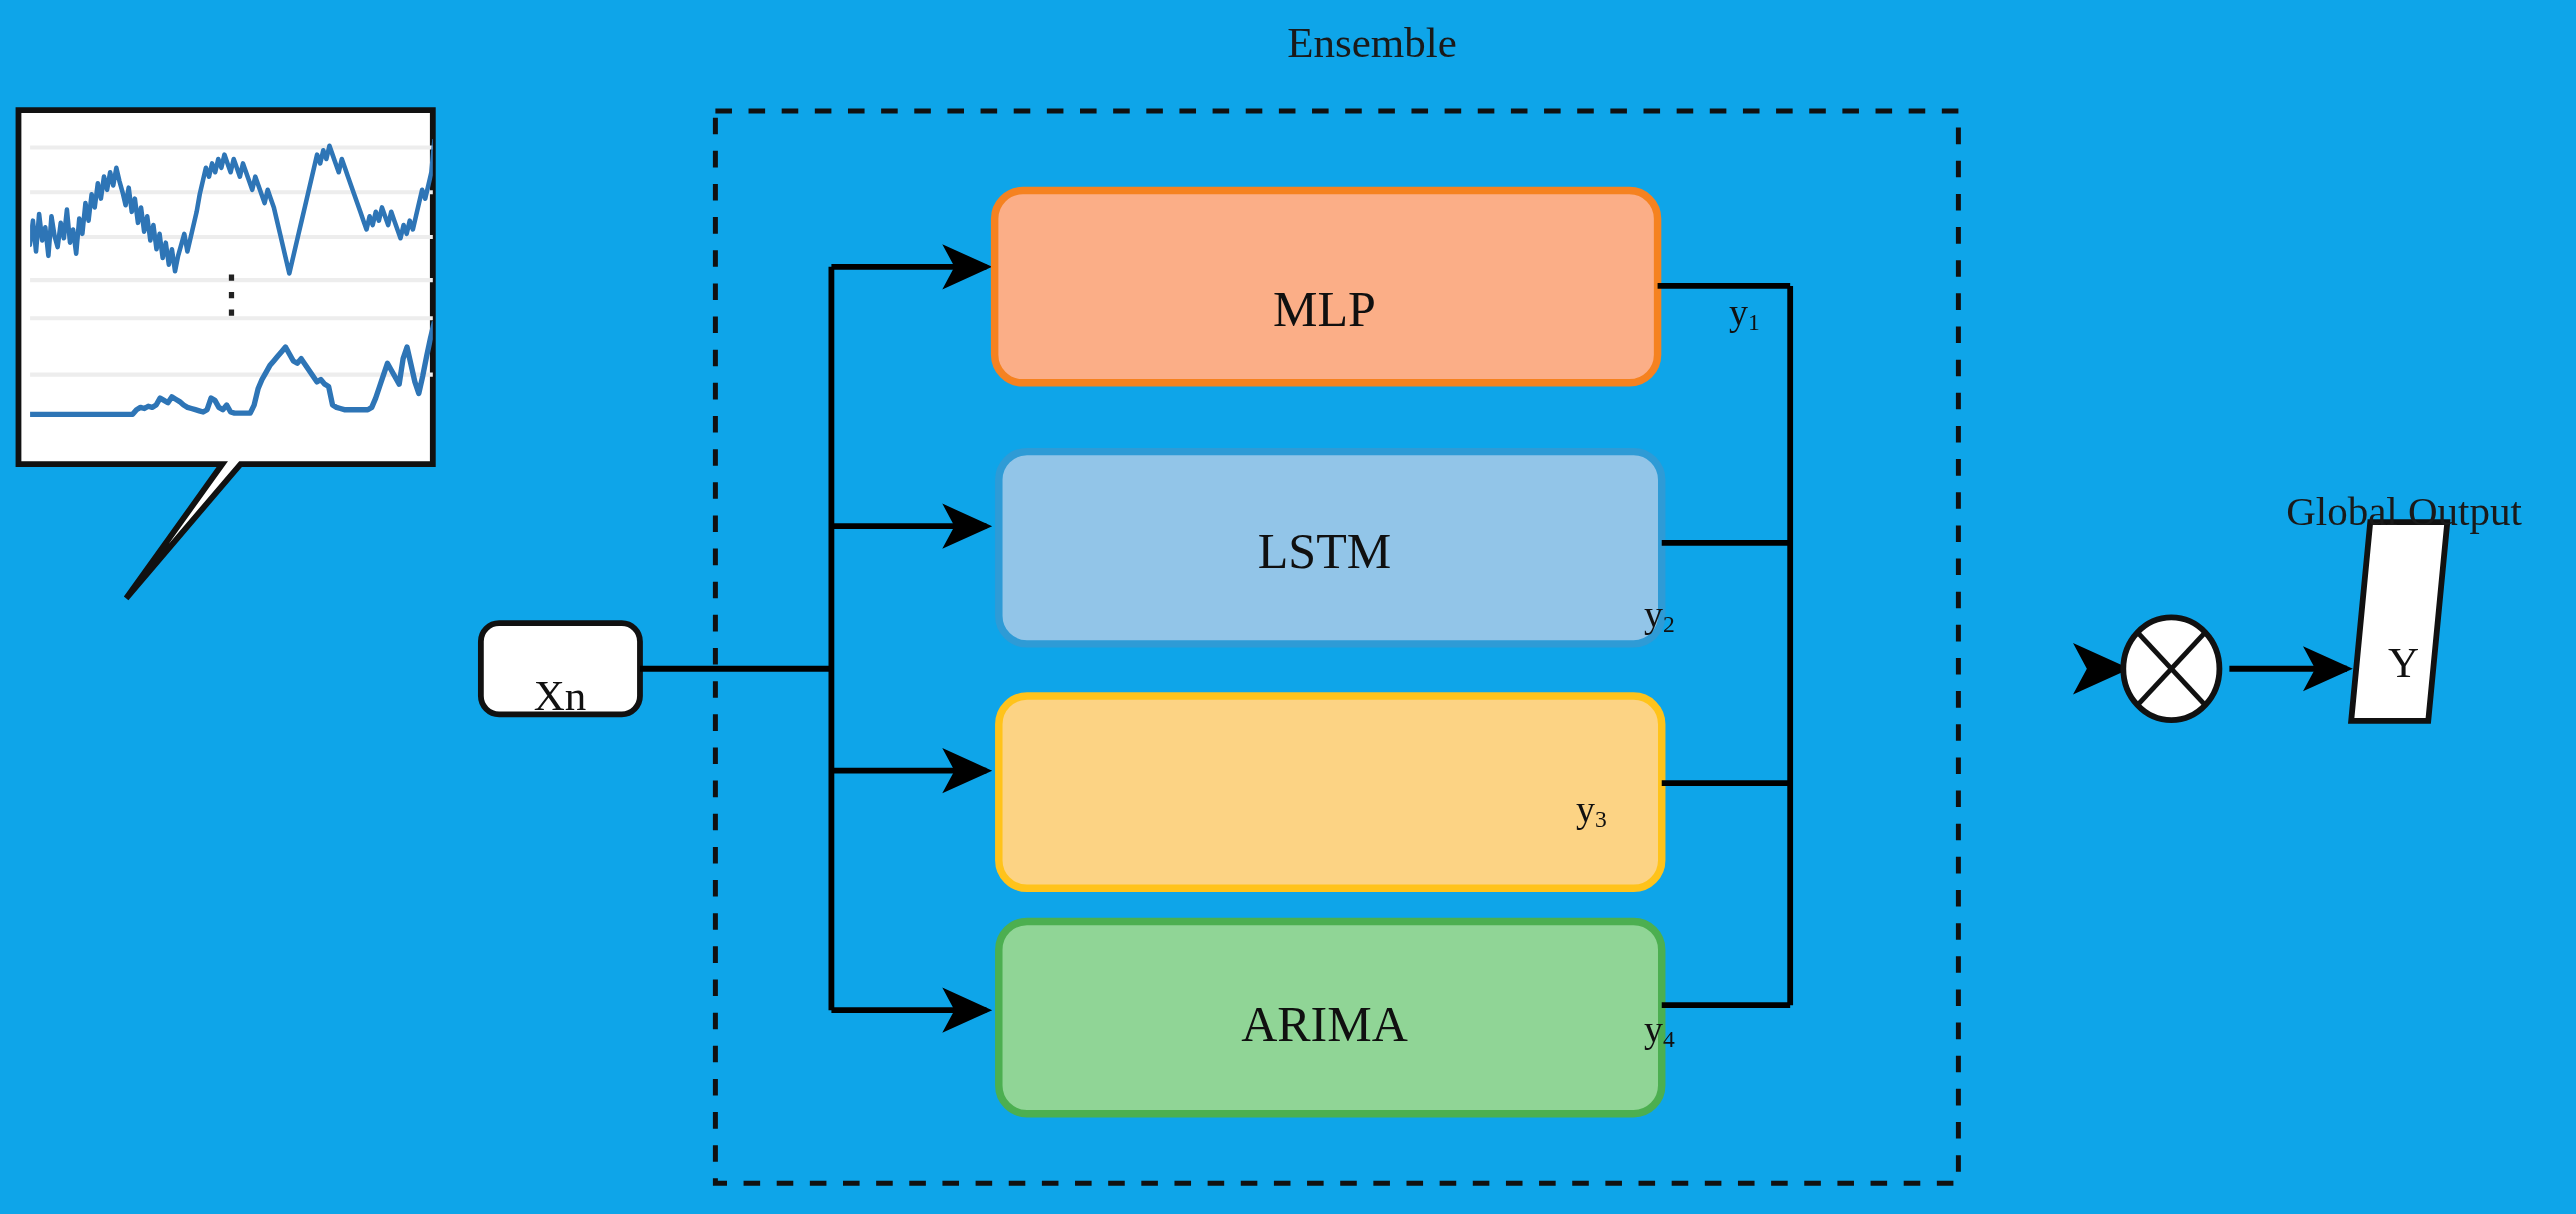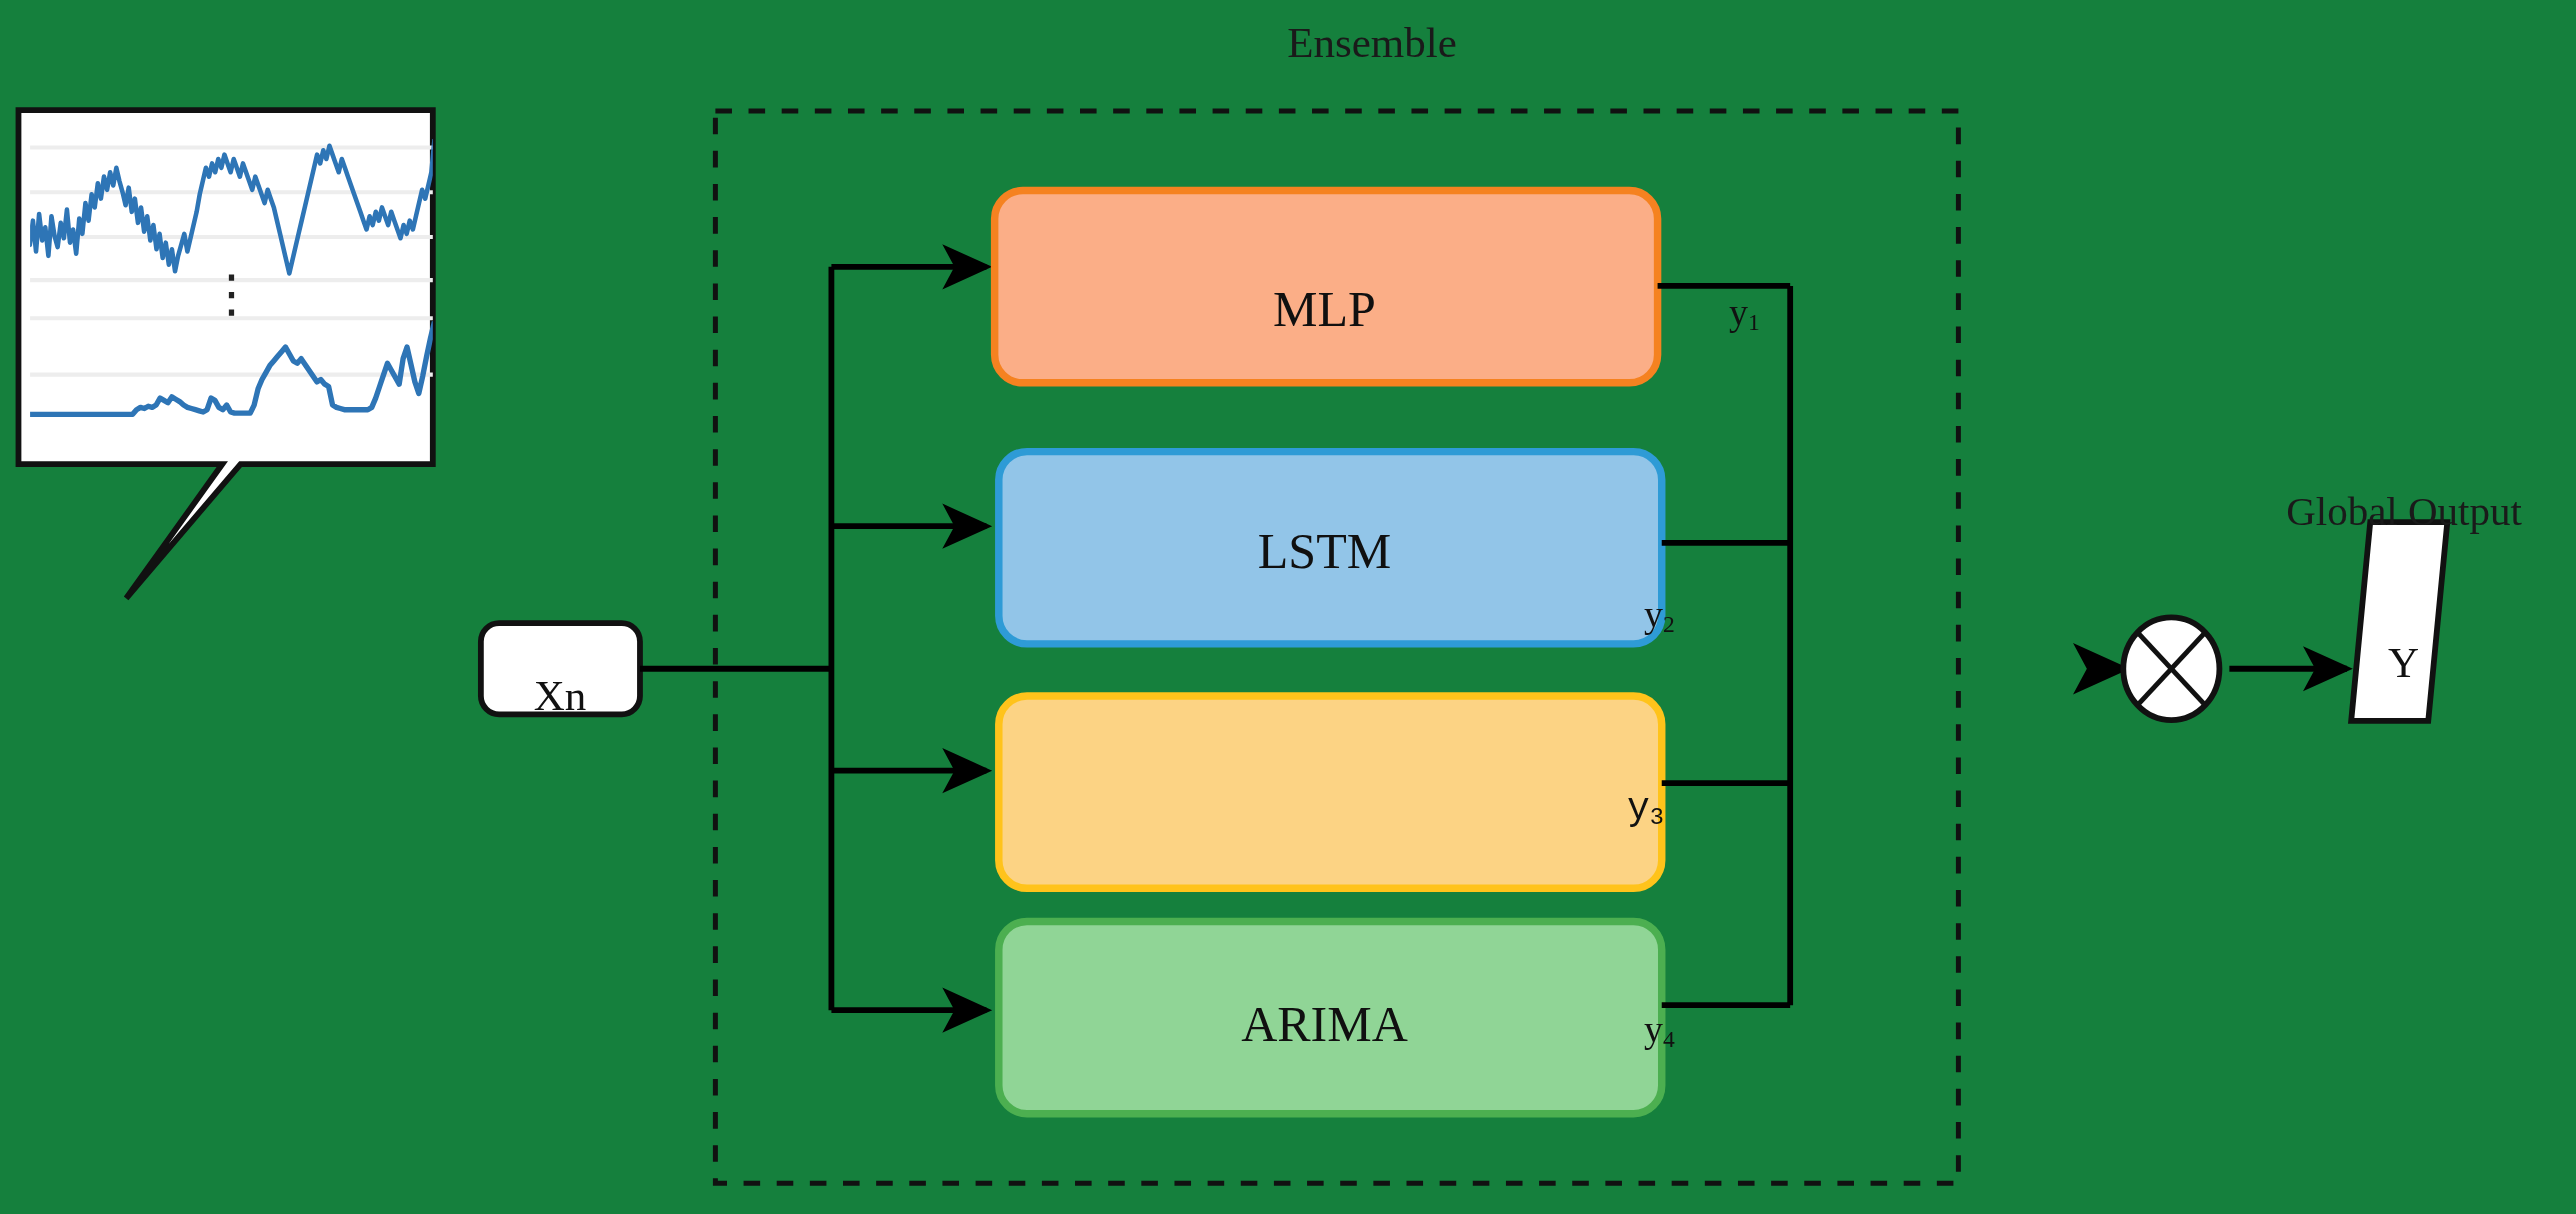--- a/index.html
+++ b/index.html
@@ -4,21 +4,21 @@
 <style>
   html, body {
     margin: 0;
     padding: 0;
     background: #ffffff;
   }
   #stage {
     position: relative;
     width: 2576px;
     height: 1214px;
-    background: #15803d;
+    background: #0ea5e9;
     font-family: "Liberation Serif", "DejaVu Serif", serif;
     overflow: hidden;
   }
   #vector-layer {
     position: absolute;
     left: 0; top: 0;
     width: 2576px;
     height: 1214px;
   }
   .lbl {
@@ -65,21 +65,21 @@
     position: absolute;
     font-size: 38px;
     color: #111;
   }
   .exit-label sub {
     font-size: 0.62em;
     vertical-align: -0.22em;
   }
   #exit-label-0 { left: 1729px; top: 290px; }
   #exit-label-1 { left: 1644px; top: 545px; margin-top: 47px; }
-  #exit-label-2 { left: 1627px; top: 787px; font-family: Liberation Mono, monospace; }
+  #exit-label-2 { left: 1576px; top: 787px; }
   #exit-label-3 { left: 1644px; top: 1007px; }
 
   
   #input-node-label {
     position: absolute;
     left: 477px; top: 671px; width: 166px;
     text-align: center;
     font-size: 43px;
     color: #111;
   }

